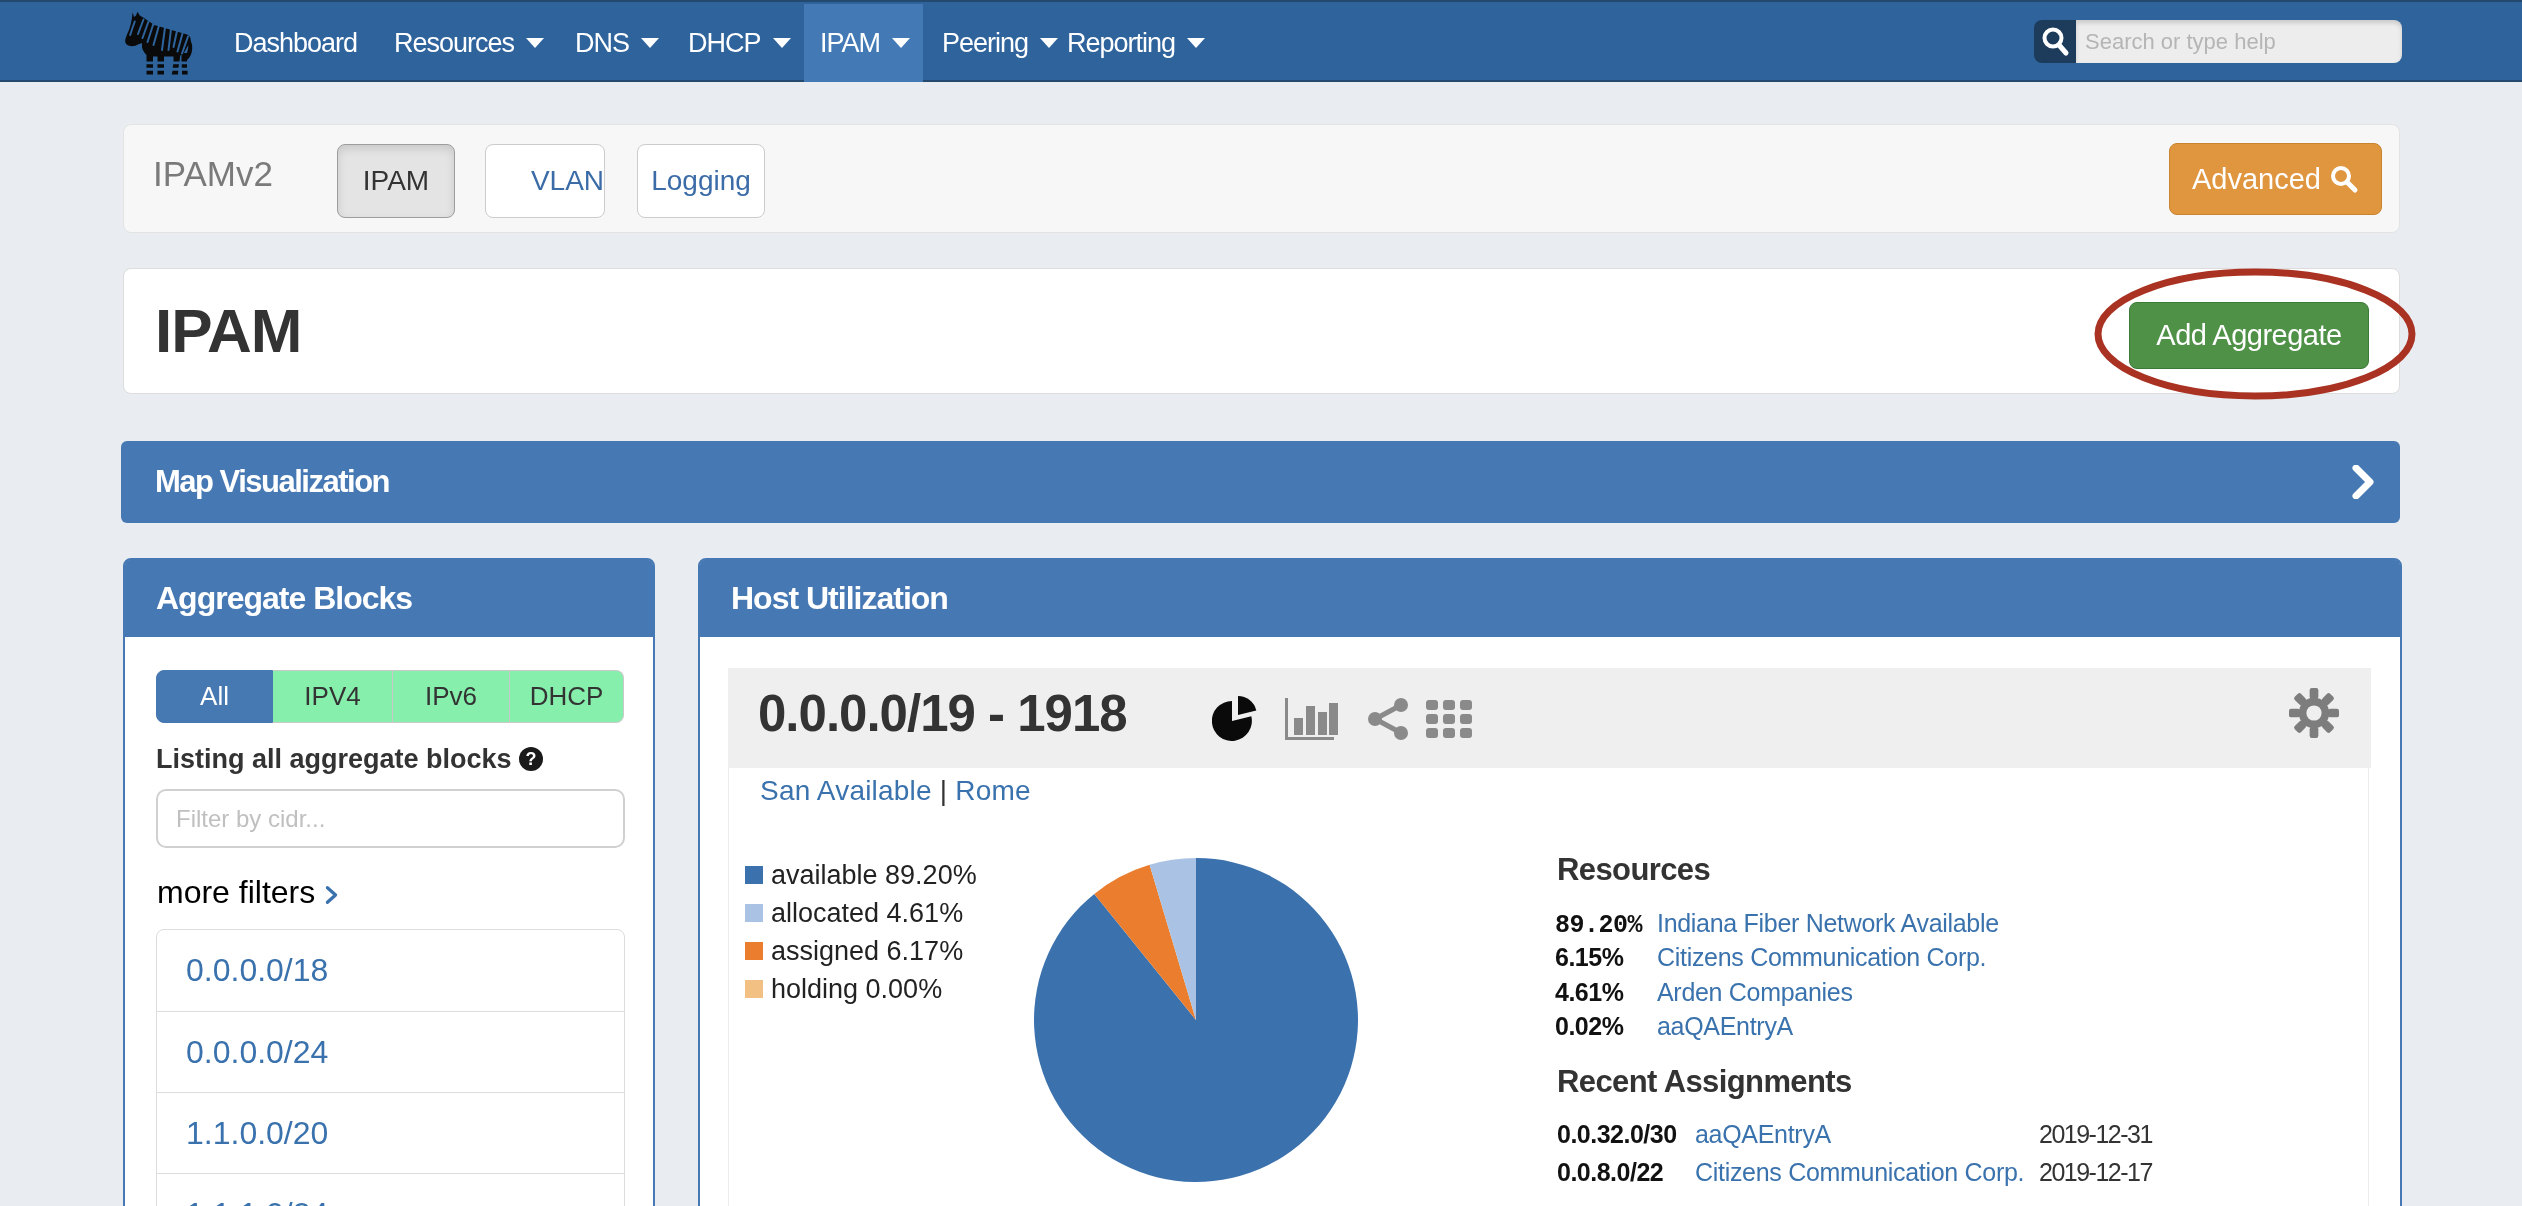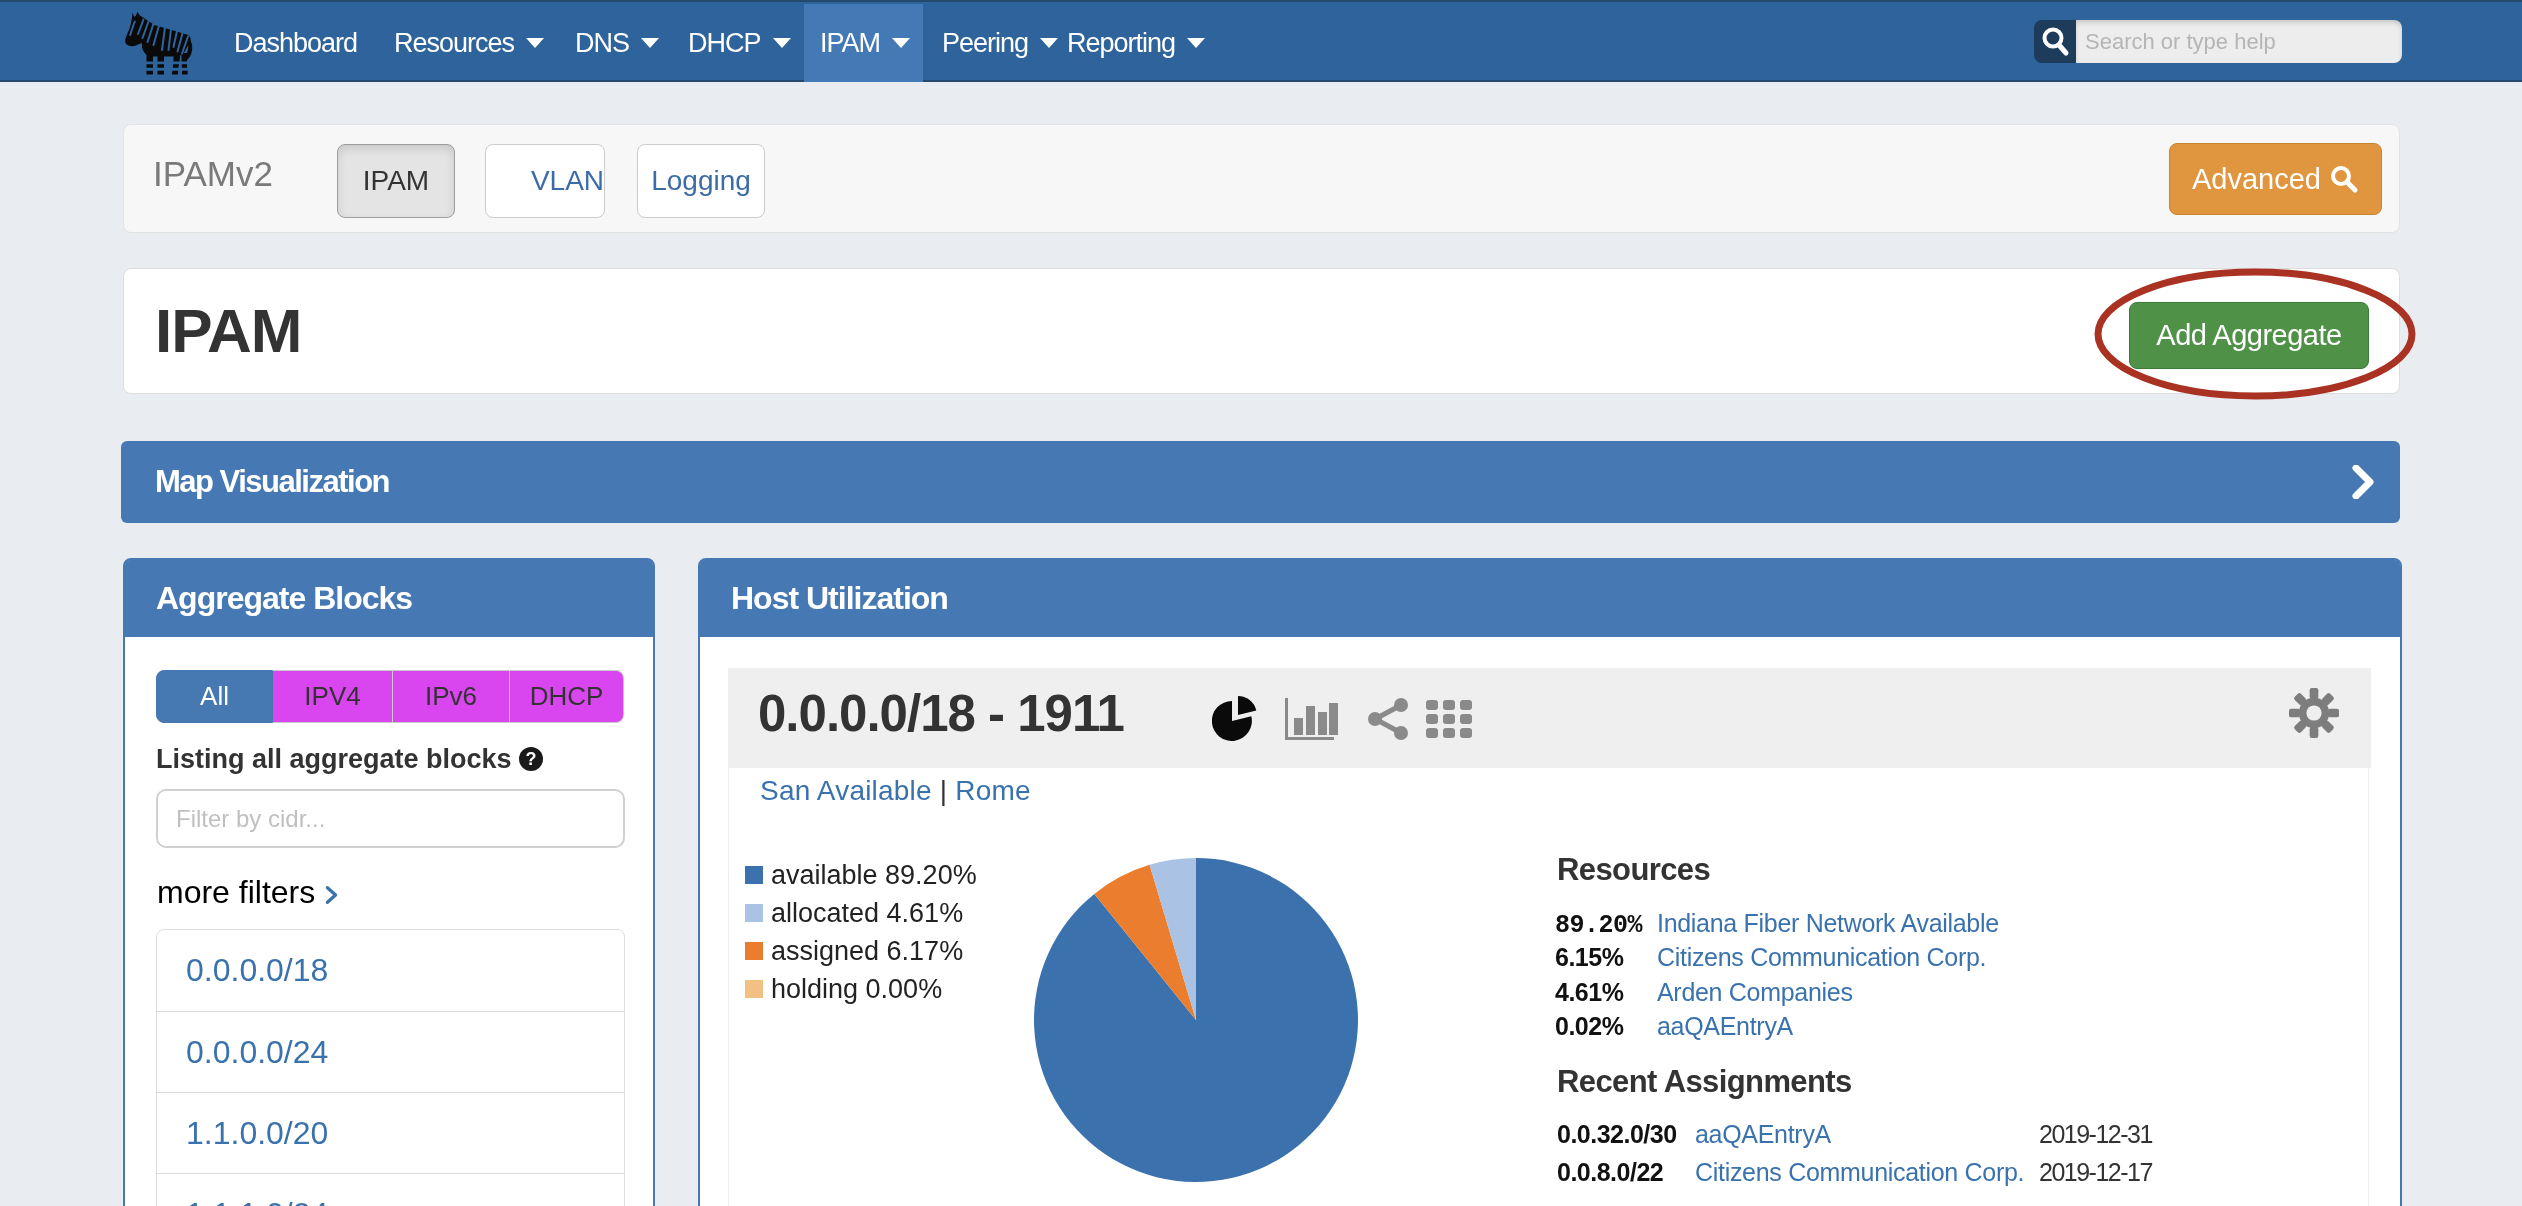--- a/index.html
+++ b/index.html
@@ -65,21 +65,21 @@
 
 .panel { position:absolute; top:558px; background:#fff; border:2px solid #4678b3;
   border-radius:8px 8px 0 0; }
 .phead { height:77px; background:#4678b3; color:#fff; font-size:32px; letter-spacing:-1px; font-weight:bold;
   line-height:77px; padding-left:31px; border-radius:5px 5px 0 0; }
 #panel-left { left:123px; width:532px; height:760px; }
 #panel-right { left:698px; width:1704px; height:760px; }
 
 
 .tabgroup { position:absolute; left:31px; top:110px; height:53px; display:flex; }
-.tab { height:53px; border:1px solid #c9c9c9; background:#d946ef; color:#333; font-size:26px;
+.tab { height:53px; border:1px solid #c9c9c9; background:#86efac; color:#333; font-size:26px;
   display:flex; align-items:center; justify-content:center; border-left:none; }
 .tab.first { border-left:1px solid #c9c9c9; border-radius:8px 0 0 8px; }
 .tab.last { border-radius:0 8px 8px 0; }
 .tab.active { background:#4678b2; border-color:#4678b2; color:#fff; }
 #listing { position:absolute; left:31px; top:184px; font-size:27px; font-weight:bold; color:#333; }
 #filterinput { position:absolute; left:31px; top:229px; width:469px; height:59px;
   border:2px solid #d0d0d0; border-radius:10px; color:#c0c0c0; font-size:24px;
   line-height:55px; padding-left:18px; }
 #morefilters { position:absolute; left:32px; top:314px; font-size:32px; color:#000000; }
 #agglist { position:absolute; left:31px; top:369px; width:469px; height:400px;
@@ -207,21 +207,21 @@
     <div class="aggitem">0.0.0.0/24</div>
     <div class="aggitem">1.1.0.0/20</div>
     <div class="aggitem">1.1.1.0/24</div>
   </div>
 </div>
 
 <div class="panel" id="panel-right">
   <div class="phead">Host Utilization</div>
   <div id="hostbox"></div>
   <div id="toolbar">
-    <div class="cidr">0.0.0.0/18 - 1911</div>
+    <div class="cidr">0.0.0.0/19 - 1918</div>
 
     <svg class="abs" style="left:484px;top:27px;" width="50" height="50" viewBox="0 0 50 50">
       <path d="M20,26 L20,6 A20,20 0 1 0 39.3,21.3 Z" fill="#0a0a0a"></path>
       <path d="M26,20 L26,1 A19,19 0 0 1 44.3,15.4 Z" fill="#0a0a0a"></path>
     </svg>
 
     <svg class="abs" style="left:557px;top:28px;" width="56" height="48" viewBox="0 0 56 48">
       <g fill="#8a8a8a">
         <rect x="0" y="2" width="3" height="42"></rect>
         <rect x="0" y="41" width="49" height="3"></rect>

